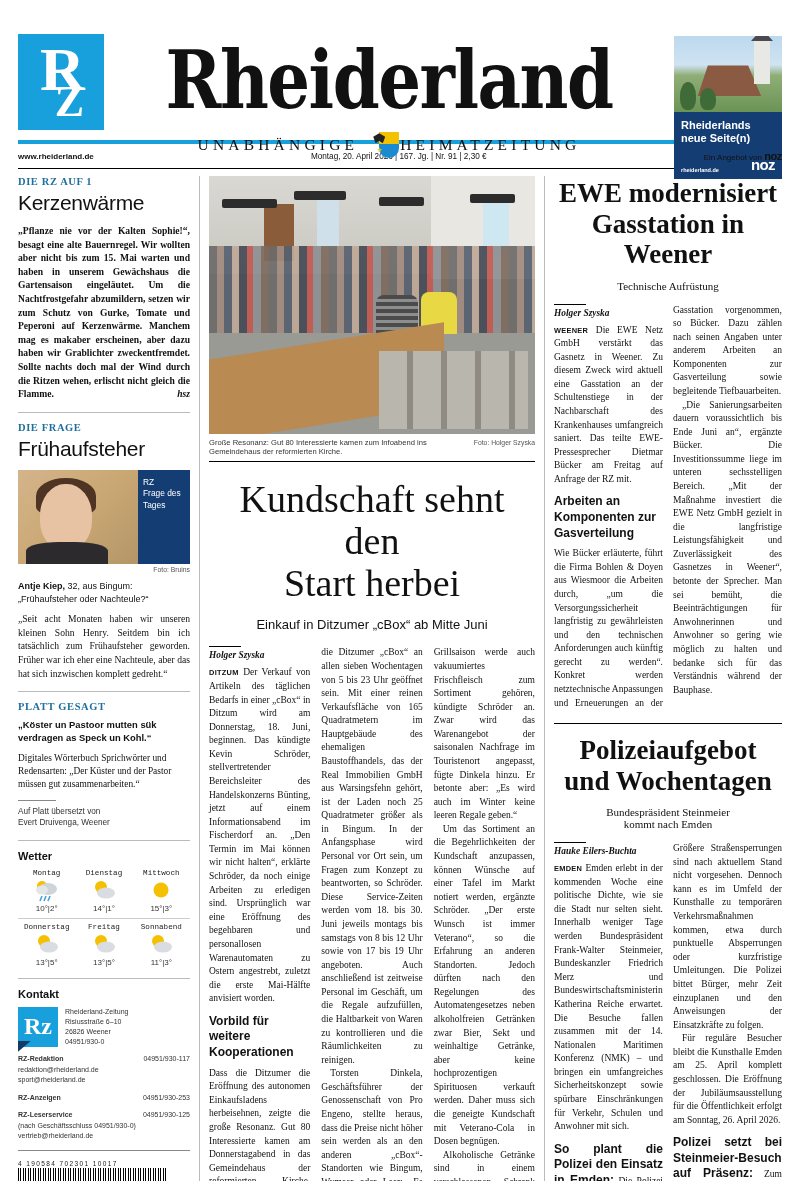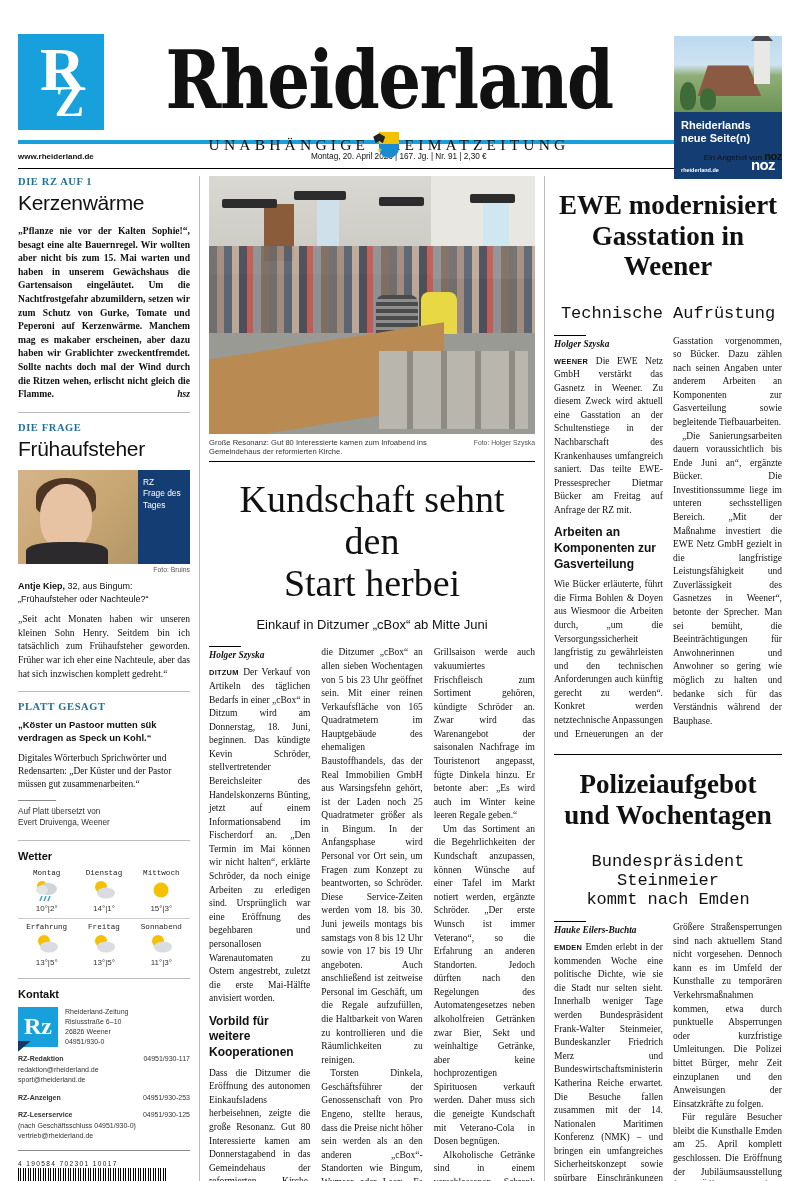--- a/index.html
+++ b/index.html
@@ -30,21 +30,21 @@
   .title-block { flex: 1; text-align: center; padding: 0 8px; }
   .paper-title {
     font-family: "DejaVu Serif", serif;
     font-weight: 700; font-size: 66px; line-height: 0.96;
     letter-spacing: -1.5px;
     transform: scaleY(1.22) scaleX(1.02);
     transform-origin: center top;
     margin-top: 8px;
   }
   .subtitle-row {
-    display: flex; align-items: center; justify-content: center; 
+    display: flex; align-items: center; justify-content: center; gap: 11px;
     margin-top: 27px;
     font-family: "Liberation Serif", serif;
     font-size: 15.5px; letter-spacing: 4.2px; font-weight: 400;
   }
   .crest { width: 20px; height: 26px; position: relative; }
   .crest-top { width:20px; height:12px; background:#f2c200; position:absolute; top:0; }
   .crest-bot { width:20px; height:14px; background:#1a8bd0; position:absolute; top:12px;
     border-radius: 0 0 10px 10px; }
   .crest-eagle { position:absolute; top:1px; left:4px; width:12px; height:10px;
      background:#222; clip-path: polygon(50% 0,100% 35%,80% 100%,50% 75%,20% 100%,0 35%); }
@@ -178,23 +178,23 @@
      text-align:justify; hyphens:auto; }
   .art-body p { margin:0; text-indent:9px; }
   .art-body p.first { text-indent:0; }
   .dateline { font-family:"Liberation Sans",sans-serif; font-weight:700; font-size:7.4px;
      letter-spacing:0.3px; }
   .sub-head { font-family:"Liberation Sans",sans-serif; font-weight:700; font-size:12px;
      line-height:1.3; margin:8px 0 6px; break-inside:avoid; }
 
   
   .r-head { font-family:"Liberation Serif",serif; font-size:27px; line-height:1.13;
-     text-align:center; margin-top:14px; }
-  .r-sub { font-family:Liberation Mono, monospace; font-size:17px; text-align:center;
-     margin:22px 0 12px; }
+     text-align:center; margin-top:2px; }
+  .r-sub { font-family:Liberation Serif, serif; font-size:11px; text-align:center;
+     margin:10px 0 12px; }
   .cols2 { column-count:2; column-gap:10px; }
   .r-rule { border-top:1px solid #000; margin:13px 0 11px; }
 </style>
 </head>
 <body>
 
 <div class="page">
 
   <div class="masthead">
     <div class="rz-logo">
@@ -324,21 +324,21 @@
                 <svg width="26" height="24" viewBox="0 0 26 24">
                     <circle cx="13" cy="11" r="7.5" fill="#f5c000"></circle>
                   </svg>
               </div>
               <div class="wx-temp">15°|3°</div>
             </div>
           </div>
           <div class="wx-sep"></div>
           <div class="wx-row">
             <div class="wx-cell">
-              <div class="wx-day">Erfahrung</div>
+              <div class="wx-day">Donnerstag</div>
               <div class="wx-icon">
                 <svg width="26" height="24" viewBox="0 0 26 24">
                     <circle cx="10" cy="8" r="6" fill="#f5c000"></circle>
                     <ellipse cx="15" cy="14" rx="9" ry="5.5" fill="#d9dde1"></ellipse>
                   </svg>
               </div>
               <div class="wx-temp">13°|5°</div>
             </div>
             <div class="wx-cell">
               <div class="wx-day">Freitag</div>

